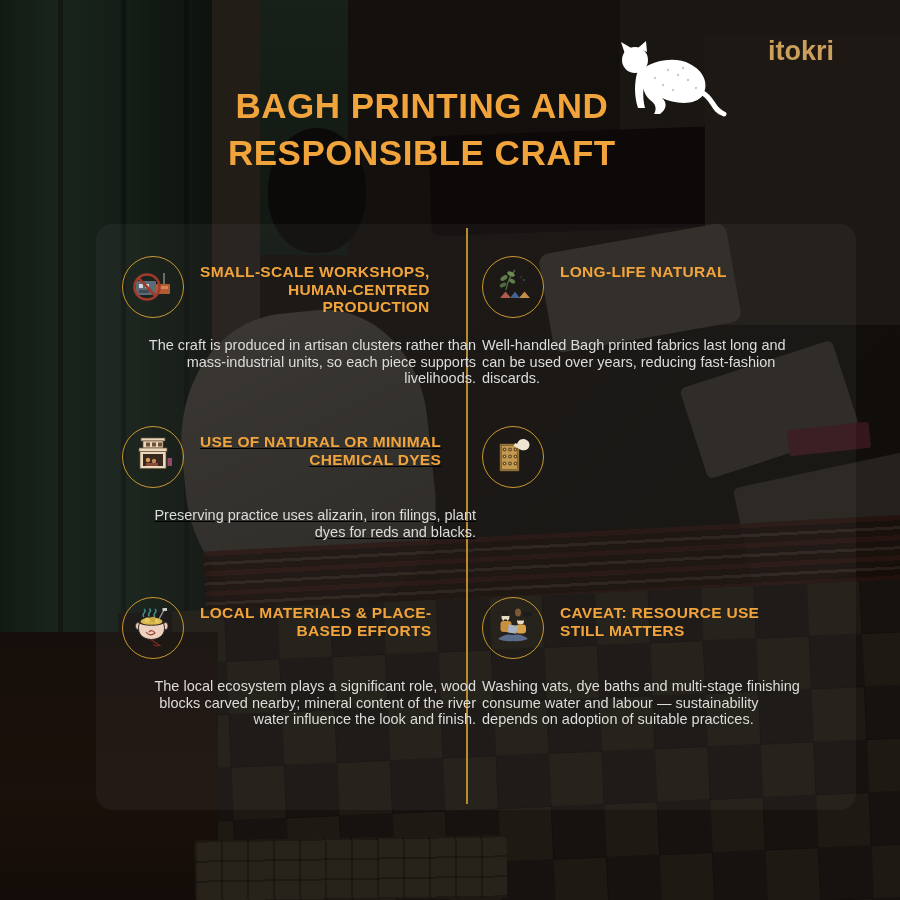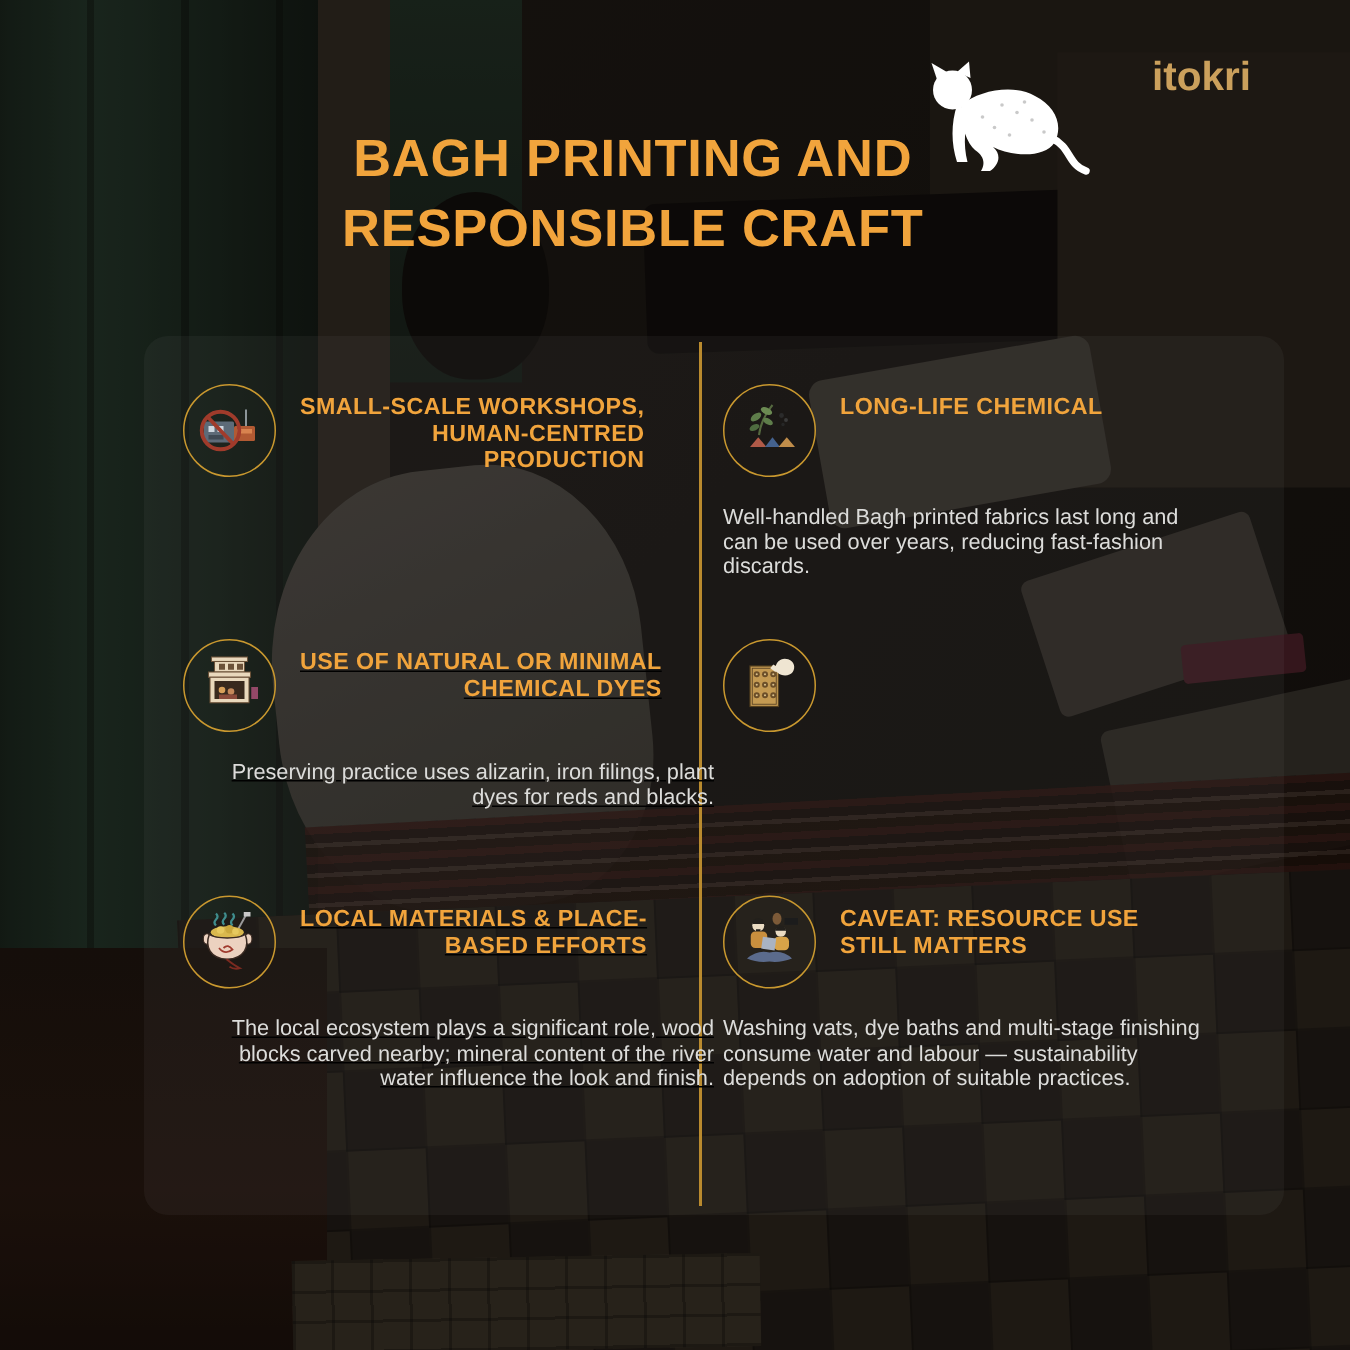--- a/index.html
+++ b/index.html
@@ -60,21 +60,21 @@
     color:#F1A43C;line-height:47px;letter-spacing:.5px;text-align:center;}
   .logo{position:absolute;left:768px;top:36px;font-size:27px;font-weight:bold;
     color:#CBA05C;letter-spacing:0;}
   .cat{position:absolute;left:608px;top:40px;width:130px;height:80px;}
 
   .section{position:absolute;}
   .sec-left{width:354px;text-align:right;}
   .sec-right{width:330px;}
   #s1{left:122px;top:256px;} #s2{left:482px;top:256px;}
   #s3{left:122px;top:426px;text-decoration:underline;} #s4{left:482px;top:426px;}
-  #s5{left:122px;top:597px;text-decoration:underline;} #s6{left:482px;top:597px;}
+  #s5{left:122px;top:597px;} #s6{left:482px;top:597px;}
   .sec-head{display:flex;align-items:flex-start;}
   .icon-circle{width:62px;height:62px;border:1.6px solid #C9982F;border-radius:50%;
     display:flex;align-items:center;justify-content:center;flex:0 0 auto;box-sizing:border-box;}
   .heading{margin-left:16px;margin-top:7px;font-size:15.5px;font-weight:bold;color:#F1A43C;
     line-height:17.5px;letter-spacing:.3px;white-space:pre-line;}
   .body-text{margin-top:19px;font-size:14.5px;color:#DCDCDA;line-height:16.5px;}
 </style>
 </head>
 <body>
 
@@ -139,40 +139,41 @@
           <rect x="14" y="19" width="4" height="4" fill="#cfd8e0"></rect>
           <rect x="8" y="25" width="10" height="3" fill="#3f4a54"></rect>
           <circle cx="16" cy="22" r="12.5" fill="none" stroke="#a03b2b" stroke-width="2.6"></circle>
           <line x1="7.5" y1="13" x2="24.5" y2="31" stroke="#a03b2b" stroke-width="2.6"></line>
         </svg>
       </div>
       <div class="heading">SMALL-SCALE WORKSHOPS,
 HUMAN-CENTRED
 PRODUCTION</div>
     </div>
+    <div class="body-text">The craft is produced in artisan clusters rather than mass-industrial units, so each piece supports livelihoods.</div>
   </div>
 
   <div class="section sec-right" id="s2">
     <div class="sec-head">
       <div class="icon-circle">
         <svg viewBox="0 0 44 44" width="44" height="44">
           <path d="M15,25 C16,18 19,11 24,5" stroke="#55693f" stroke-width="1.4" fill="none"></path>
           <ellipse cx="13" cy="13" rx="4" ry="2.2" fill="#5e7d4a" transform="rotate(-35 13 13)"></ellipse>
           <ellipse cx="20" cy="9" rx="4" ry="2.2" fill="#6b8a52" transform="rotate(25 20 9)"></ellipse>
           <ellipse cx="12" cy="20" rx="3.5" ry="2" fill="#4e6b40" transform="rotate(-25 12 20)"></ellipse>
           <ellipse cx="21" cy="16" rx="3.5" ry="2" fill="#5e7d4a" transform="rotate(30 21 16)"></ellipse>
           <circle cx="30" cy="12" r="1.6" fill="#2b2b2b"></circle>
           <circle cx="33" cy="15" r="1.3" fill="#3a3a3a"></circle>
           <circle cx="31" cy="18" r="1.1" fill="#262626"></circle>
           <polygon points="9,33 14.5,26.5 20,33" fill="#b05a48"></polygon>
           <polygon points="19,33 24,26.5 29,33" fill="#44628f"></polygon>
           <polygon points="28,33 33.5,26.5 39,33" fill="#c08d4a"></polygon>
         </svg>
       </div>
-      <div class="heading">LONG-LIFE CHEMICAL</div>
+      <div class="heading">LONG-LIFE NATURAL</div>
     </div>
     <div class="body-text">Well-handled Bagh printed fabrics last long and can be used over years, reducing fast-fashion discards.</div>
   </div>
 
   <div class="section sec-left" id="s3">
     <div class="sec-head">
       <div class="icon-circle">
         <svg viewBox="0 0 44 44" width="44" height="44">
           <rect x="10" y="3" width="24" height="3" fill="#e9d8bc" stroke="#6b5138" stroke-width="0.7"></rect>
           <rect x="12" y="6" width="20" height="7" fill="#e9d8bc" stroke="#6b5138" stroke-width="0.7"></rect>

